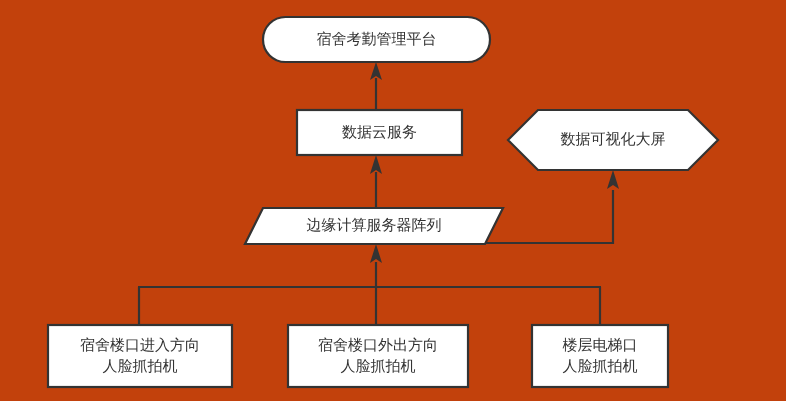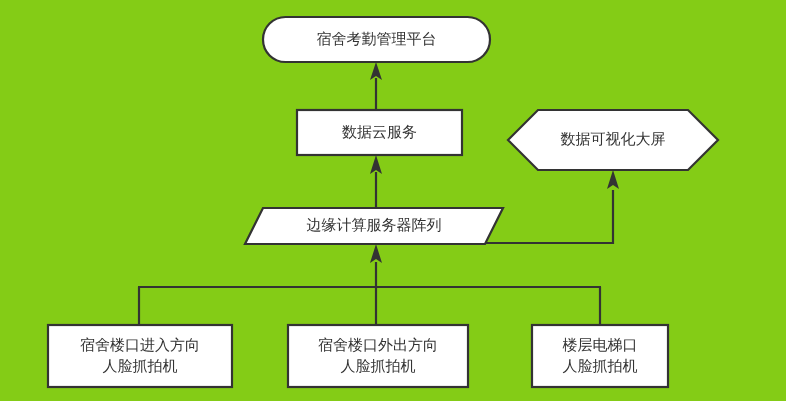--- a/index.html
+++ b/index.html
@@ -7,21 +7,21 @@
     padding: 0;
     background: #ffffff;
   }
   body {
     font-family: "Liberation Sans", "DejaVu Sans", sans-serif;
   }
   #canvas {
     position: relative;
     width: 786px;
     height: 401px;
-    background: #84cc16;
+    background: #c2410c;
     overflow: hidden;
   }
   #diagram-svg {
     position: absolute;
     left: 0;
     top: 0;
     width: 786px;
     height: 401px;
   }
   .node-shape {

